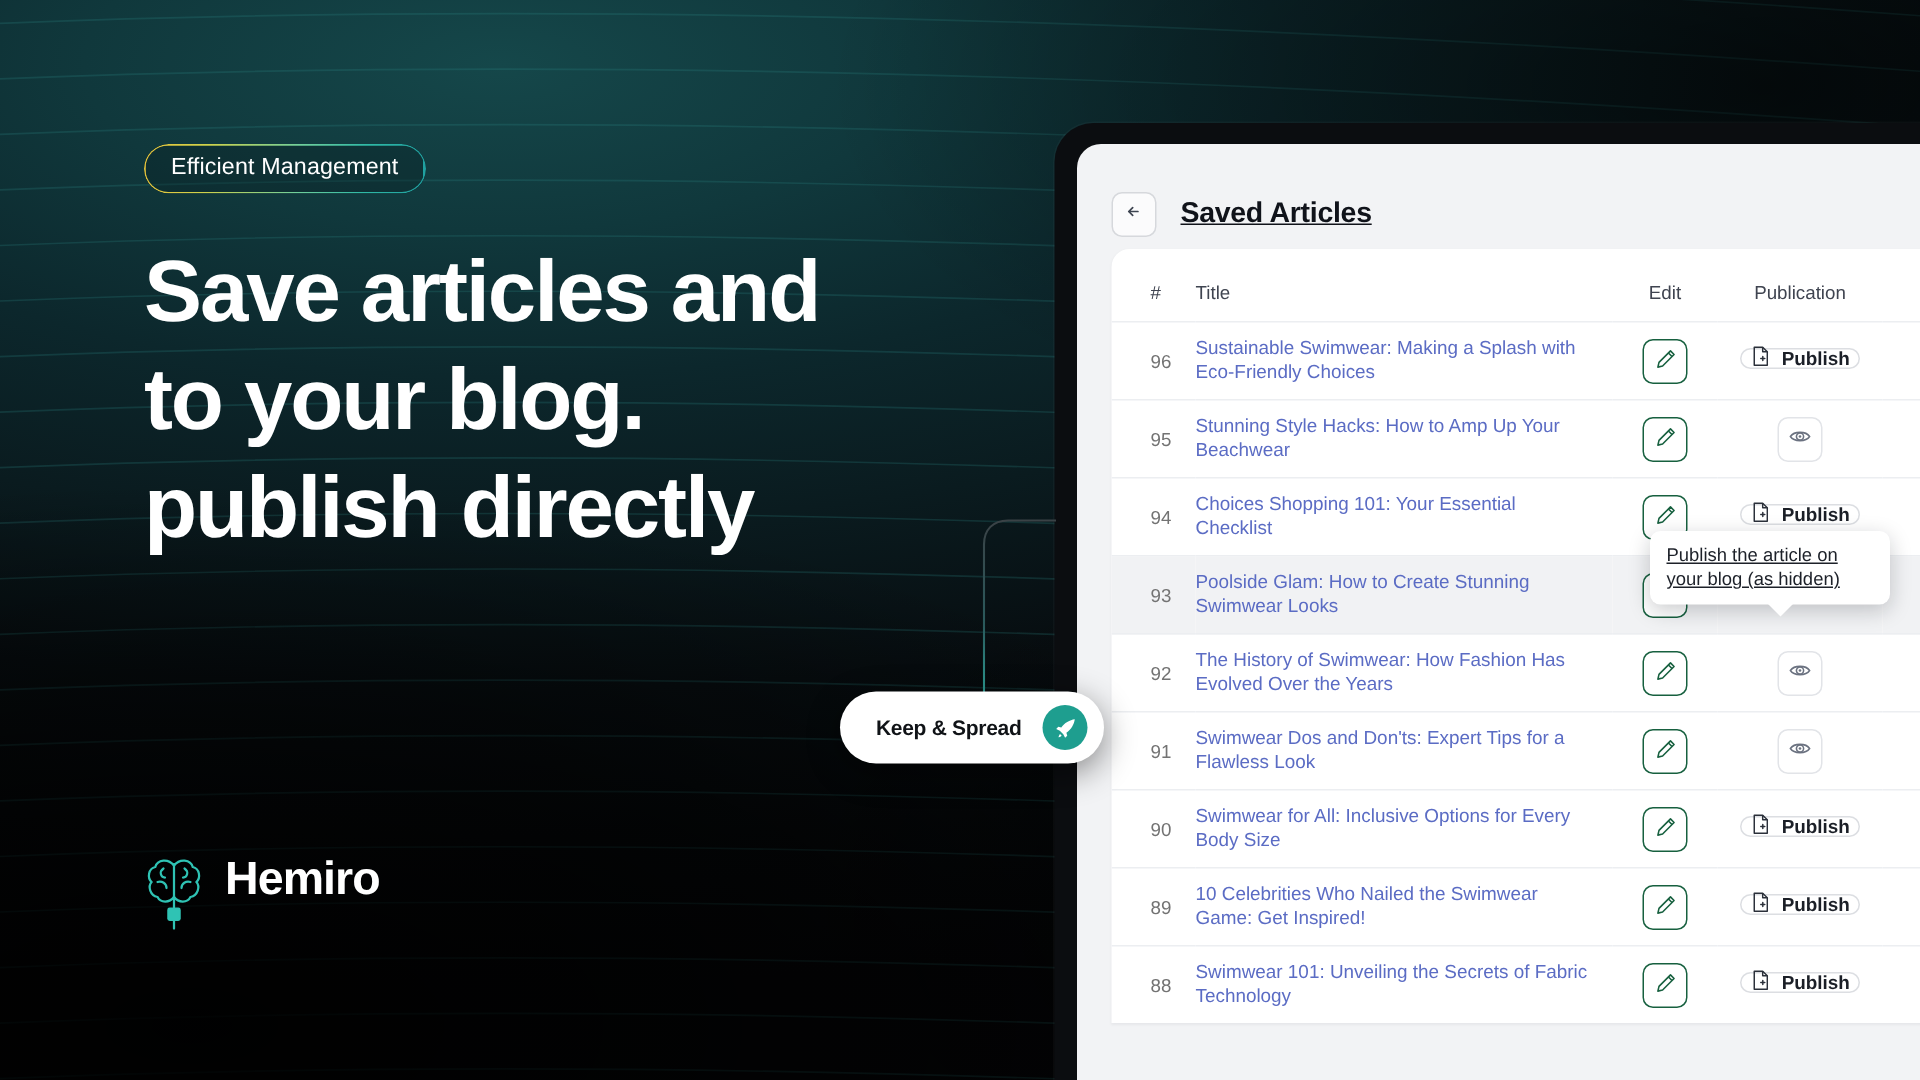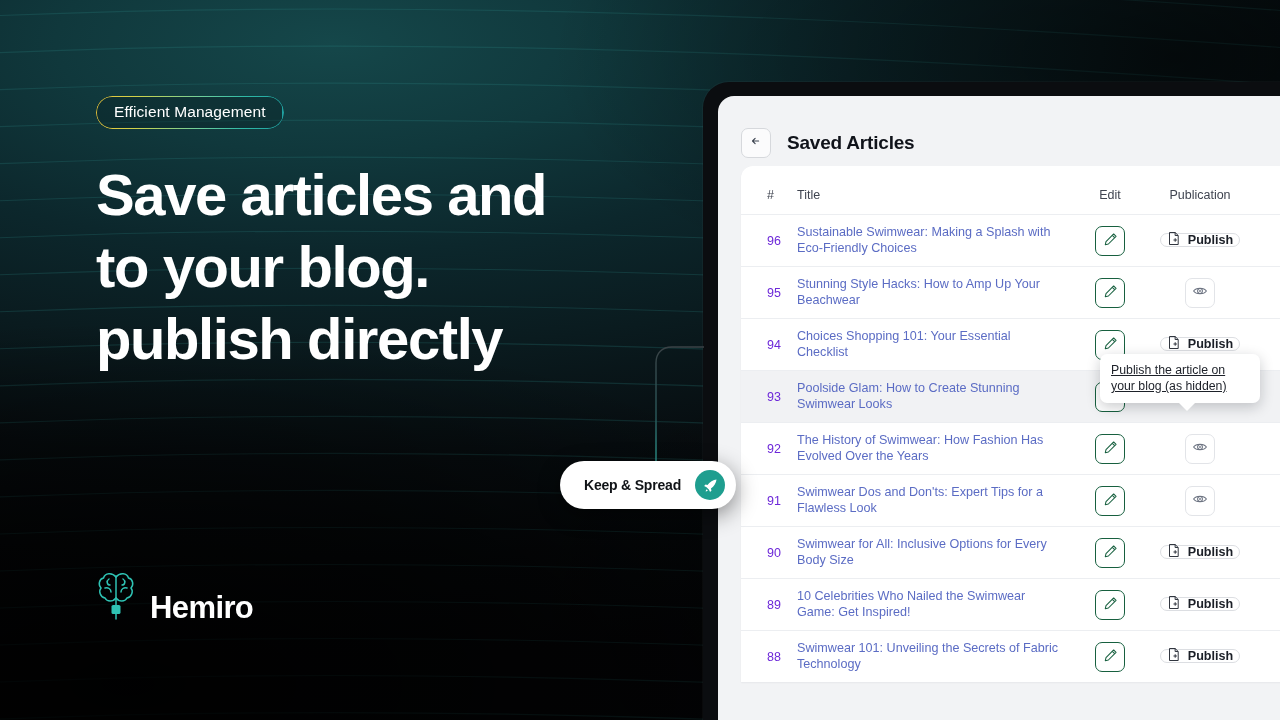--- a/index.html
+++ b/index.html
@@ -89,21 +89,21 @@
   .pill-icon {
     width: 30px; height: 30px; border-radius: 50%;
     background: #1e9e8f;
     display: flex; align-items: center; justify-content: center;
     flex: 0 0 auto;
   }
 
   
   .logo {
     position: absolute; left: 96px; top: 568px;
-    display: flex; align-items: flex-end; gap: 14px;
+    display: flex; align-items: flex-start; gap: 14px;
   }
   .logo-name {
     font-size: 31px; font-weight: 700; color: #ffffff; letter-spacing: -0.6px;
   }
 
   
   .device-frame {
     position: absolute;
     left: 703px; top: 82px;
     width: 640px; height: 660px;
@@ -134,21 +134,21 @@
   }
   .back-btn {
     width: 30px; height: 30px;
     border: 1px solid #d6d8dc; border-radius: 7px;
     background: #fbfbfc;
     display: flex; align-items: center; justify-content: center;
     color: #3d4450; font-size: 15px;
     cursor: pointer;
   }
   .panel-title {
-    font-size: 19px; font-weight: 700; color: #10131a; letter-spacing: -0.2px;
+    font-size: 19px; font-weight: 700; color: #10131a; letter-spacing: -0.2px; text-decoration: underline;
   }
 
   .table-card {
     position: absolute;
     left: 23px; top: 70px;
     width: 600px;
     background: #ffffff;
     border-radius: 12px 0 0 0;
     box-shadow: 0 1px 2px rgba(16,24,40,0.05);
     overflow: hidden;
@@ -167,21 +167,21 @@
   .th-del   { width: 86px; text-align: center !important; }
 
   table.articles td {
     border-top: 1px solid #eceef1;
     padding: 10px 0;
     vertical-align: middle;
   }
   tr.row-hl td { background: #f1f2f4; }
 
   .cell-num {
-    font-size: 12.5px; color: #6d28d9; padding-left: 26px !important;
+    font-size: 12.5px; color: #737373; padding-left: 26px !important;
   }
   .cell-title a {
     font-size: 12.6px; line-height: 15.5px;
     color: #5b6cc4; text-decoration: none; display: block;
     padding-right: 12px;
   }
   .cell-act { text-align: center; }
 
   .btn-edit {
     width: 30px; height: 30px; border-radius: 7px;

